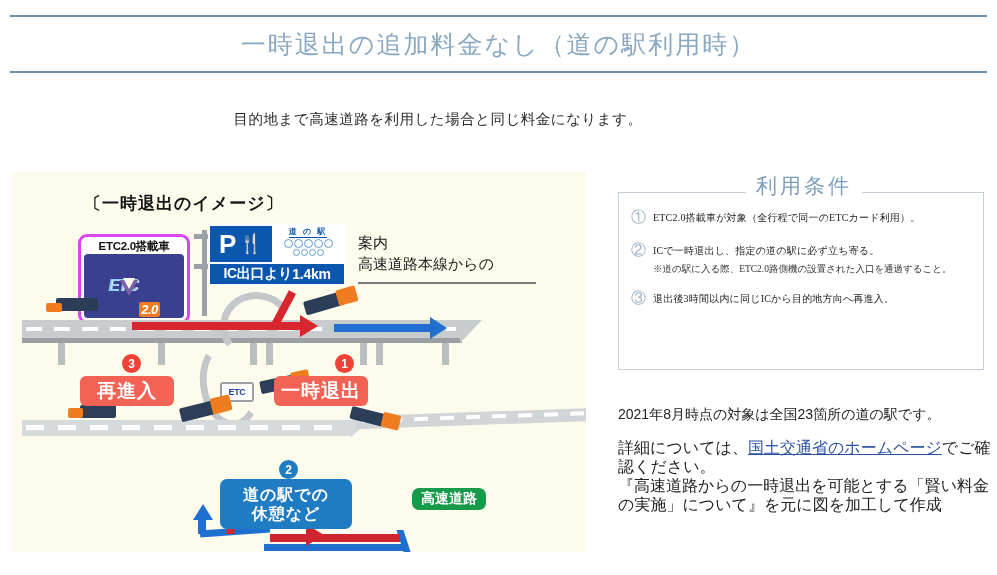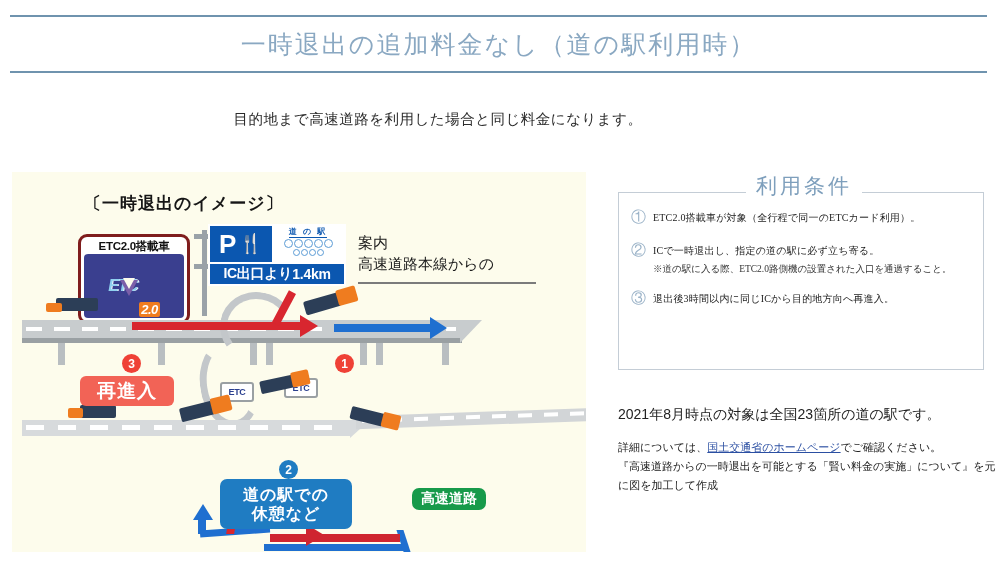--- a/index.html
+++ b/index.html
@@ -41,21 +41,21 @@
   }
   .fig-caption {
     position: absolute; left: 72px; top: 20px;
     font-family: "Liberation Sans", "DejaVu Sans", sans-serif;
     font-weight: bold; font-size: 17px; color: #161616; letter-spacing: 1px;
   }
 
   
   .etc-badge {
     position: absolute; left: 66px; top: 62px; width: 112px;
-    border: 3px solid #7f1d1d; border-radius: 9px;
+    border: 3px solid #d946ef; border-radius: 9px;
     background: #ffffff; padding: 2px 3px 3px;
     text-align: center;
   }
   .etc-badge .etc-top {
     font-family: "Liberation Sans", "DejaVu Sans", sans-serif;
     font-weight: bold; font-size: 11.5px; color: #111; letter-spacing: -.3px;
     line-height: 14px; white-space: nowrap;
   }
   .etc-logo {
     margin-top: 1px; background: #3a3f8f; border-radius: 4px;
@@ -282,21 +282,21 @@
   }
 
   .right-para {
     position: absolute; left: 618px; top: 403px; width: 375px;
     font-family: "Liberation Sans", "DejaVu Sans", sans-serif;
     font-size: 14px; color: #222; line-height: 22px;
   }
   .right-para2 {
     position: absolute; left: 618px; top: 438px; width: 378px;
     font-family: "Liberation Sans", "DejaVu Sans", sans-serif;
-    font-size: 11px; color: #222; line-height: 19px;
+    font-size: 16px; color: #222; line-height: 19px;
   }
   .link { color: #2b4fa2; text-decoration: underline; cursor: pointer; }
 </style>
 </head>
 <body>
 
 <div class="page">
 
   <div class="header-band">
     <h1 class="page-title">一時退出の追加料金なし（道の駅利用時）</h1>
@@ -417,20 +417,21 @@
       <div class="cab" style="left:32px; top:0; width:18px; height:15px;"></div>
     </div>
     <div class="veh" style="left:56px; top:232px; width:50px; height:18px;">
       <div class="body" style="left:12px; top:1px; width:36px; height:13px; background:#2c3e57;"></div>
       <div class="cab" style="left:0; top:4px; width:15px; height:10px;"></div>
     </div>
 
     <div class="pill green">高速道路</div>
 
     <div class="step-num red" style="left:323px; top:182px;">1</div>
+    <div class="step-box red" style="left:262px; top:204px; width:94px; height:30px;">一時退出</div>
 
     <div class="step-num red" style="left:110px; top:182px;">3</div>
     <div class="step-box red" style="left:68px; top:204px; width:94px; height:30px;">再進入</div>
 
     <div class="step-num blue" style="left:267px; top:288px;">2</div>
     <div class="step-box blue2" style="left:208px; top:307px; width:132px; height:50px;">
       <span>道の駅での</span>
       <span>休憩など</span>
     </div>
 

